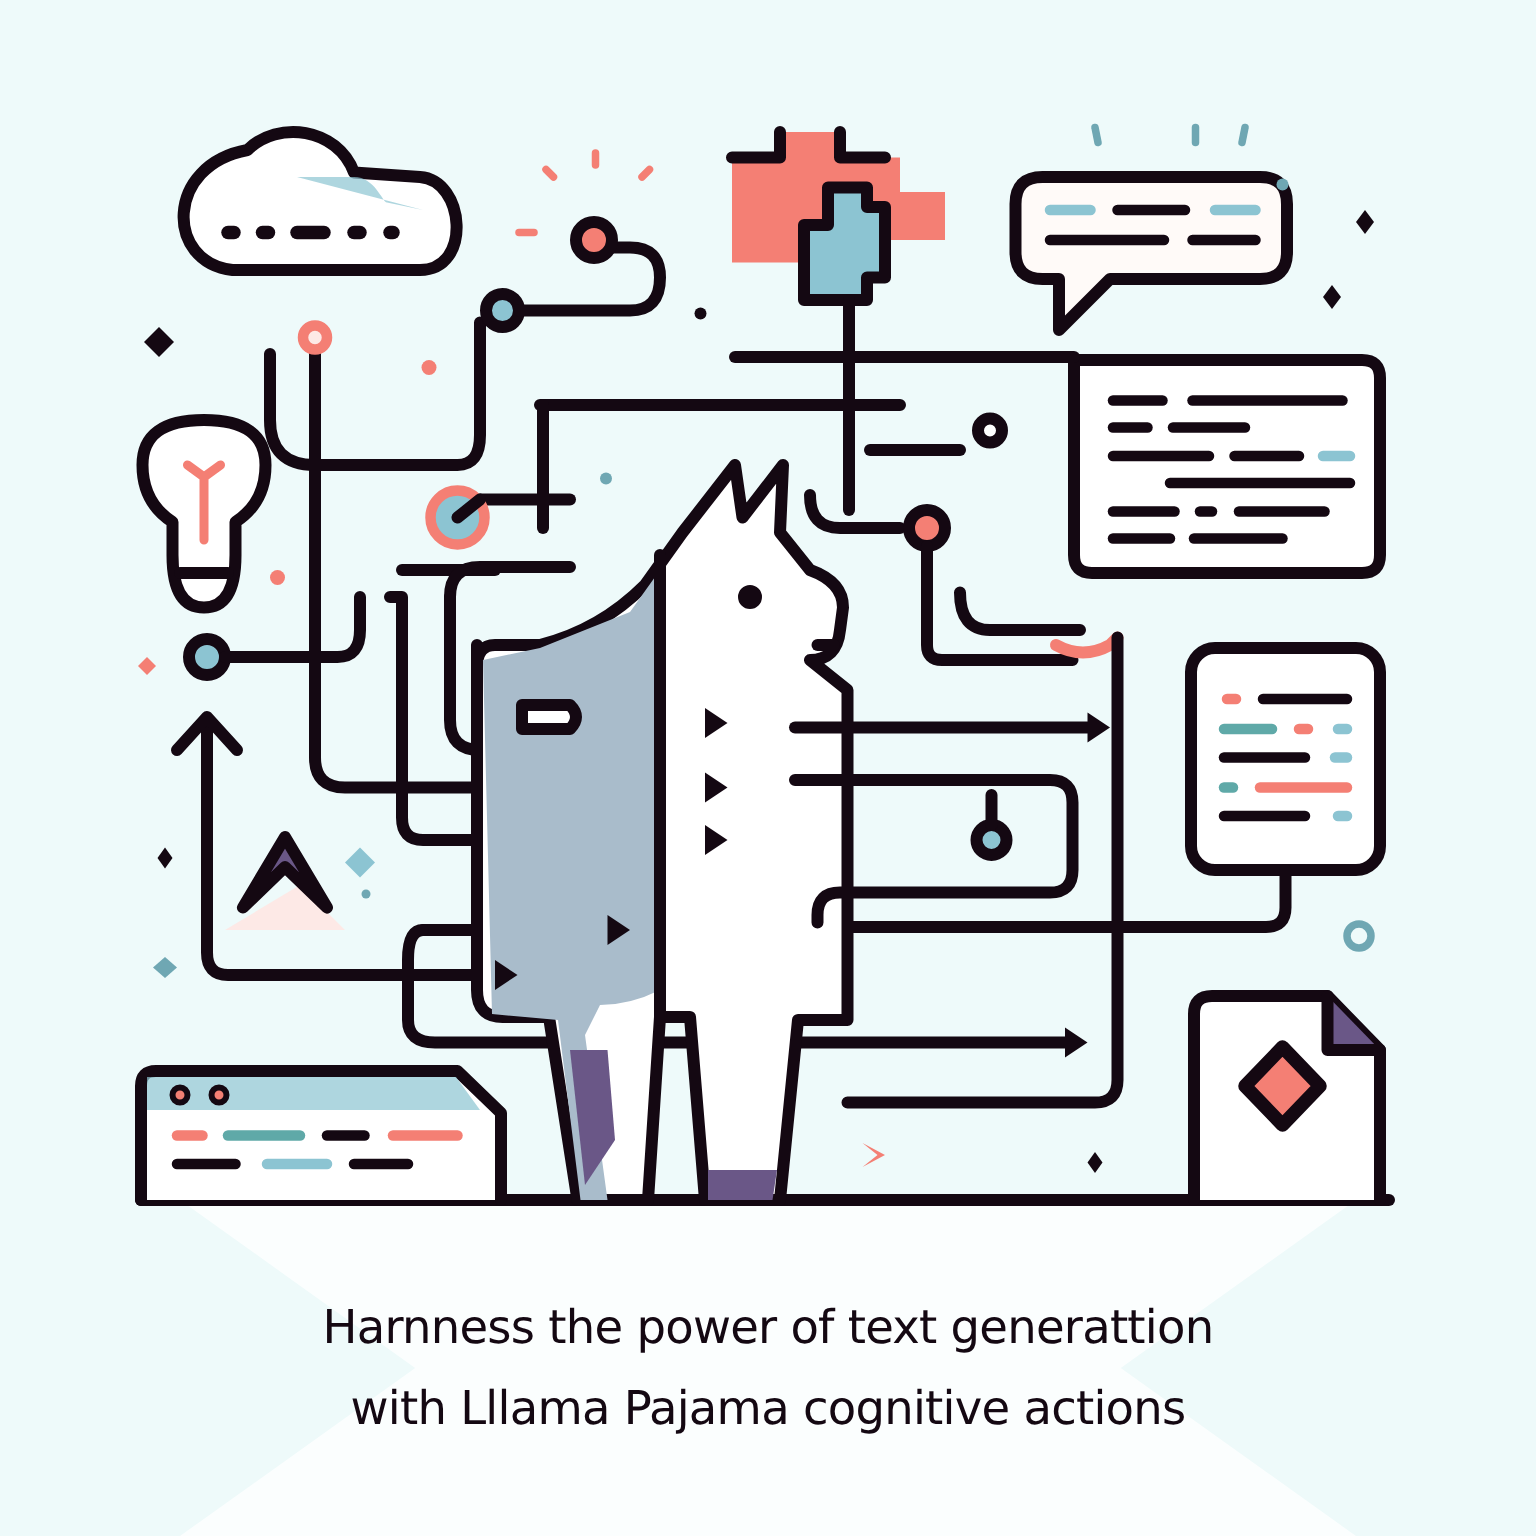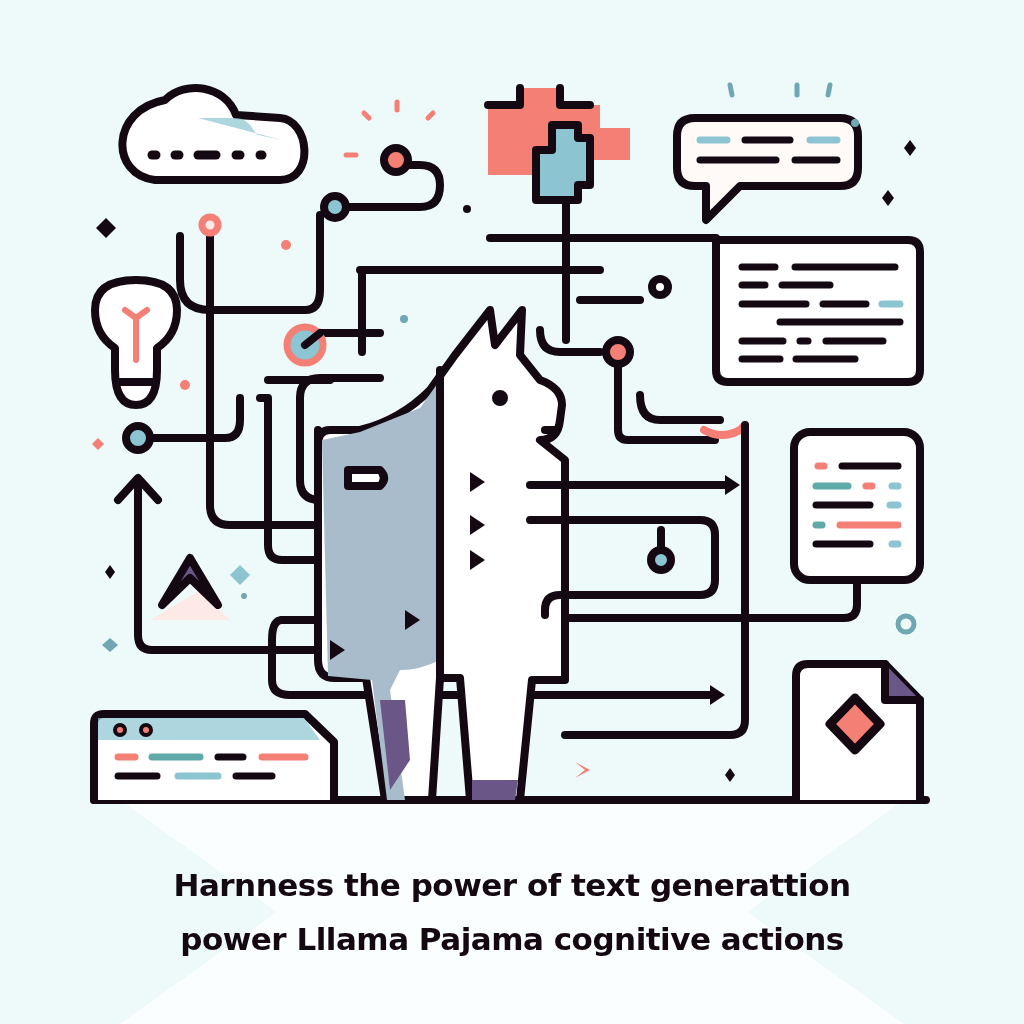--- a/index.html
+++ b/index.html
@@ -1,19 +1,19 @@
 <!DOCTYPE html>
 <html><head>
 <meta charset="utf-8">
 <style>
   html,body{margin:0;padding:0;}
   body{width:1024px;height:1024px;background:#eefafa;overflow:hidden;position:relative;font-family:"Liberation Sans",sans-serif;}
   .canvas{position:absolute;left:0;top:0;width:1024px;height:1024px;}
   .bg-glow{position:absolute;left:120px;top:800px;width:784px;height:224px;background:#fbfefe;clip-path:polygon(0 0,100% 0,80% 50%,100% 100%,0 100%,20% 50%);}
-  .caption{position:absolute;left:0;top:858px;width:1024px;text-align:center;color:#140812;font-family:"DejaVu Sans",sans-serif;font-weight:bold;font-size:31px;line-height:54px;letter-spacing:-0.5px;}
+  .caption{position:absolute;left:0;top:858px;width:1024px;text-align:center;color:#140812;font-family:"DejaVu Sans",sans-serif;font-weight:normal;font-size:31px;line-height:54px;letter-spacing:-0.5px;}
   .caption span{display:block;}
 </style>
 </head>
 <body>
 
 <div class="canvas">
   <div class="bg-glow"></div>
   <svg width="1024" height="1024" viewBox="0 0 1024 1024" style="position:absolute;left:0;top:0">
     <g fill="none" stroke="#140812" stroke-width="8" stroke-linecap="round" stroke-linejoin="round">
 
@@ -207,15 +207,15 @@
       <g stroke="#6fa7b3" stroke-width="5" stroke-linecap="round">
         <line x1="730" y1="85" x2="732" y2="95"></line>
         <line x1="797" y1="85" x2="797" y2="95"></line>
         <line x1="830" y1="85" x2="828" y2="95"></line>
       </g>
     </g>
   </svg>
 
   <div class="caption">
     <span>Harnness  the  power  of  text  generattion</span>
-    <span>power Lllama Pajama  cognitive  actions</span>
+    <span>with Lllama Pajama  cognitive  actions</span>
   </div>
 </div>
 
 </body></html>

